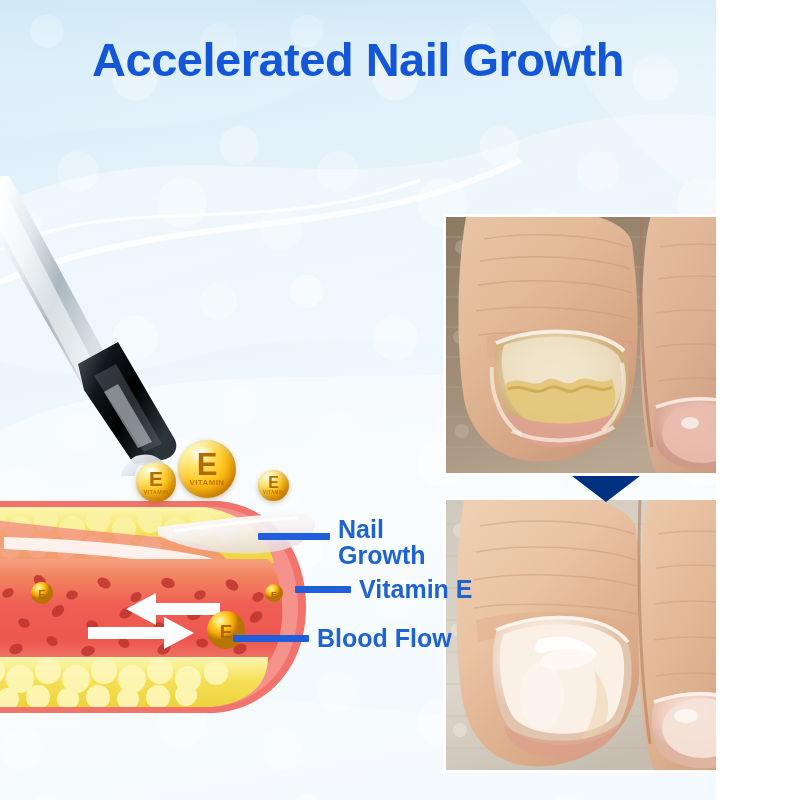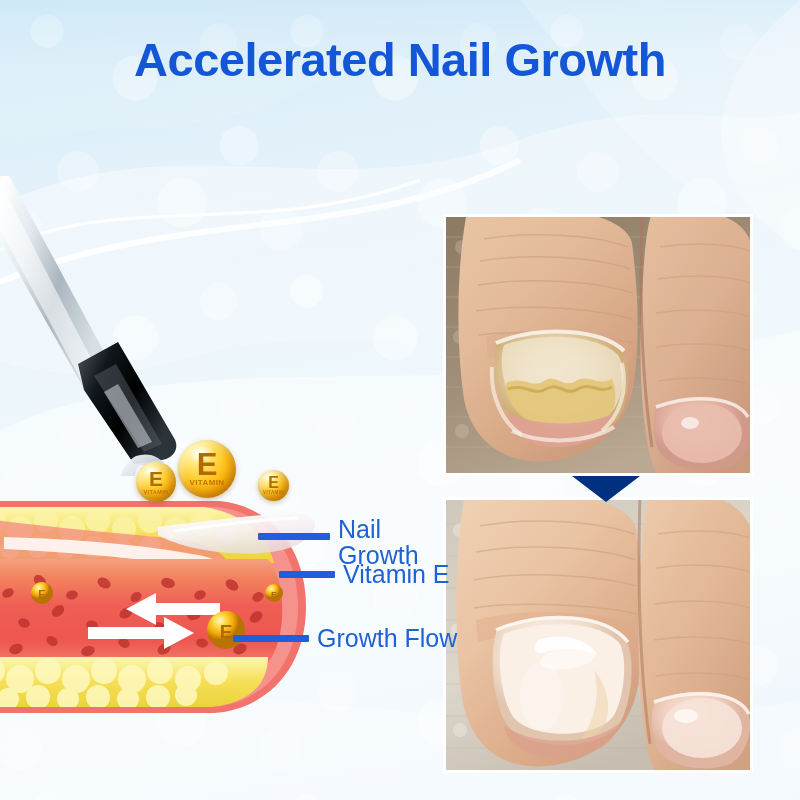--- a/index.html
+++ b/index.html
@@ -3,21 +3,21 @@
 <meta charset="utf-8">
 <title>Accelerated Nail Growth</title>
 <style>
   html, body {
     margin: 0;
     padding: 0;
     background: #ffffff;
   }
   .stage {
     position: relative;
-    width: 800px;
+    width: 716px;
     height: 800px;
     overflow: hidden;
     font-family: "Liberation Sans", sans-serif;
     background: linear-gradient(170deg, #d6ecf8 0%, #e3f1fa 22%, #eef7fc 45%, #f4fafd 62%, #eaf5fb 82%, #dff0fa 100%);
   }
 
   
   .bg-dots {
     position: absolute;
     inset: 0;
@@ -107,29 +107,29 @@
   .cap-small .cap-word { font-size: 4.5px; }
 
   
   .diagram { position: absolute; left: -32px; top: 497px; z-index: 4; }
 
   
   .callout { position: absolute; z-index: 7; display: flex; align-items: center; }
   .lead-line { height: 7px; border-radius: 1px; flex: none; }
   .callout-text {
     font-size: 25px;
-    font-weight: 400;
+    font-weight: 700;
     line-height: 1.02;
     white-space: pre-line;
     margin-left: 8px;
   }
   .co-nail  { left: 258px; top: 505px; }
   .co-nail .lead-line  { width: 72px; }
   .co-nail .callout-text { margin-top: 12px; }
-  .co-vite  { left: 279px; top: 562px; }
+  .co-vite  { left: 279px; top: 577px; padding-left: 16px; }
   .co-vite .lead-line  { width: 56px; }
   .co-blood { left: 233px; top: 626px; }
   .co-blood .lead-line { width: 76px; }
 
   
   .photo-frame {
     position: absolute;
     background: #ffffff;
     padding: 3px;
     box-sizing: border-box;
@@ -375,21 +375,21 @@
     <span class="lead-line" style="background:#1f5fdc"></span>
     <span class="callout-text" style="color:#1f62d2">Nail
 Growth</span>
   </div>
   <div class="callout co-vite">
     <span class="lead-line" style="background:#1f5fdc"></span>
     <span class="callout-text" style="color:#1f62d2">Vitamin E</span>
   </div>
   <div class="callout co-blood">
     <span class="lead-line" style="background:#1f5fdc"></span>
-    <span class="callout-text" style="color:#1f62d2">Growth Flow</span>
+    <span class="callout-text" style="color:#1f62d2">Blood Flow</span>
   </div>
 
   <div class="photo-frame photo-before">
     <div class="photo-inner">
       <svg width="100%" height="100%" viewBox="0 0 304 256" preserveAspectRatio="none">
         <defs>
           <linearGradient id="towelg" x1="0" y1="0" x2="0.5" y2="1">
             <stop offset="0%" stop-color="#8d7a63"></stop>
             <stop offset="60%" stop-color="#a3917b"></stop>
             <stop offset="100%" stop-color="#baa892"></stop>

